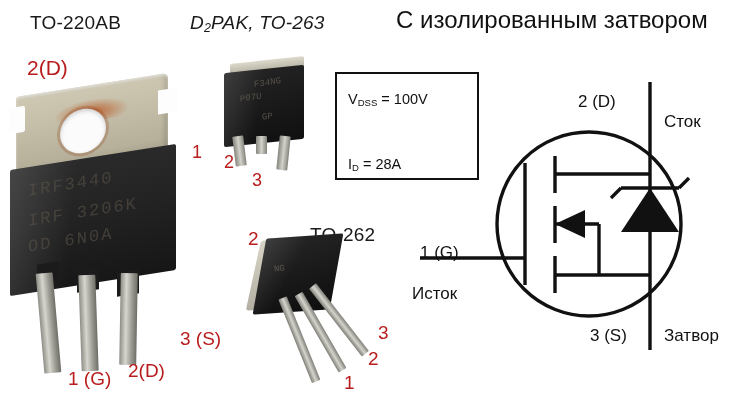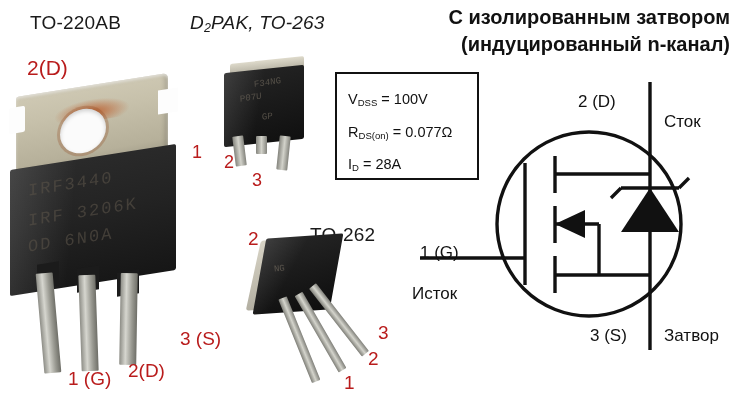--- a/index.html
+++ b/index.html
@@ -11,21 +11,21 @@
     overflow:hidden;
     position:relative;
   }
   .stage{position:absolute;left:0;top:0;width:730px;height:402px;}
   .abs{position:absolute;}
 
   
   .pkg-title{font-size:19px;font-weight:400;letter-spacing:.2px;color:#1a1a1a;white-space:nowrap;}
   .pin-lbl{font-size:19px;color:#b91c1c;white-space:nowrap;}
   .pin-lbl.sm{font-size:18px;}
-  .hdr{font-size:20px;color:#111;white-space:nowrap;text-align:right;font-weight:bold;}
+  .hdr{font-size:24px;color:#111;white-space:nowrap;text-align:left;}
   .sch-lbl{font-size:17px;color:#111;white-space:nowrap;}
   sub{font-size:.66em;vertical-align:-.25em;}
 
   
   .specbox{
     left:335px;top:72px;width:144px;height:108px;
     border:2px solid #111;background:#fff;
     box-sizing:border-box;
   }
   .specline{
@@ -224,26 +224,24 @@
     <div class="lead p2"></div>
     <div class="lead p1"></div>
   </div>
 
   <div class="abs pin-lbl" style="left:378px;top:322px;">3</div>
   <div class="abs pin-lbl" style="left:368px;top:348px;">2</div>
   <div class="abs pin-lbl" style="left:344px;top:372px;">1</div>
 
   <div class="abs specbox">
     <div class="specline l1">V<sub>DSS</sub> = 100V</div>
-    <div class="specline l2">R<sub>DS(on)</sub> = 0.077Ω</div>
     <div class="specline l3">I<sub>D</sub> = 28A</div>
   </div>
 
   <div class="abs hdr" style="left:396px;top:6px;width:334px;">С изолированным затвором</div>
-  <div class="abs hdr" style="left:396px;top:33px;width:334px;">(индуцированный n-канал)</div>
 
   <svg class="abs schematic" width="332" height="300" viewBox="0 0 332 300">
     <g fill="none" stroke="#111" stroke-width="3.4" stroke-linecap="butt">
 
       <circle cx="191" cy="164" r="92"></circle>
 
       <line x1="252" y1="22" x2="252" y2="290"></line>
 
       <line x1="127" y1="103" x2="127" y2="225"></line>
 

